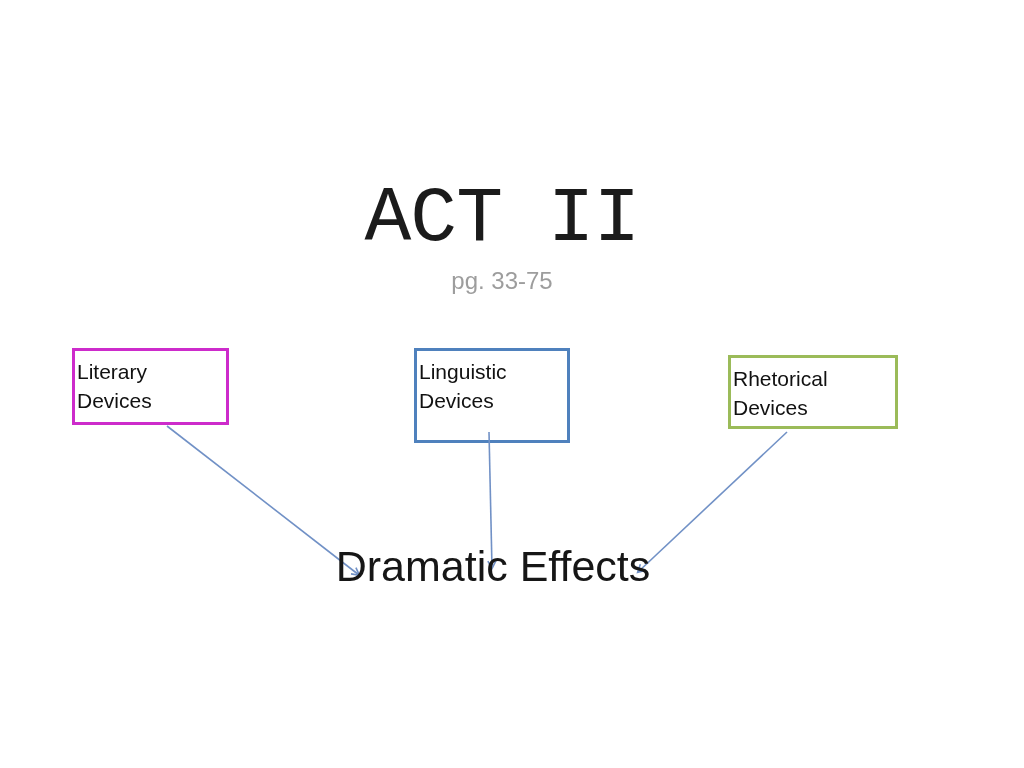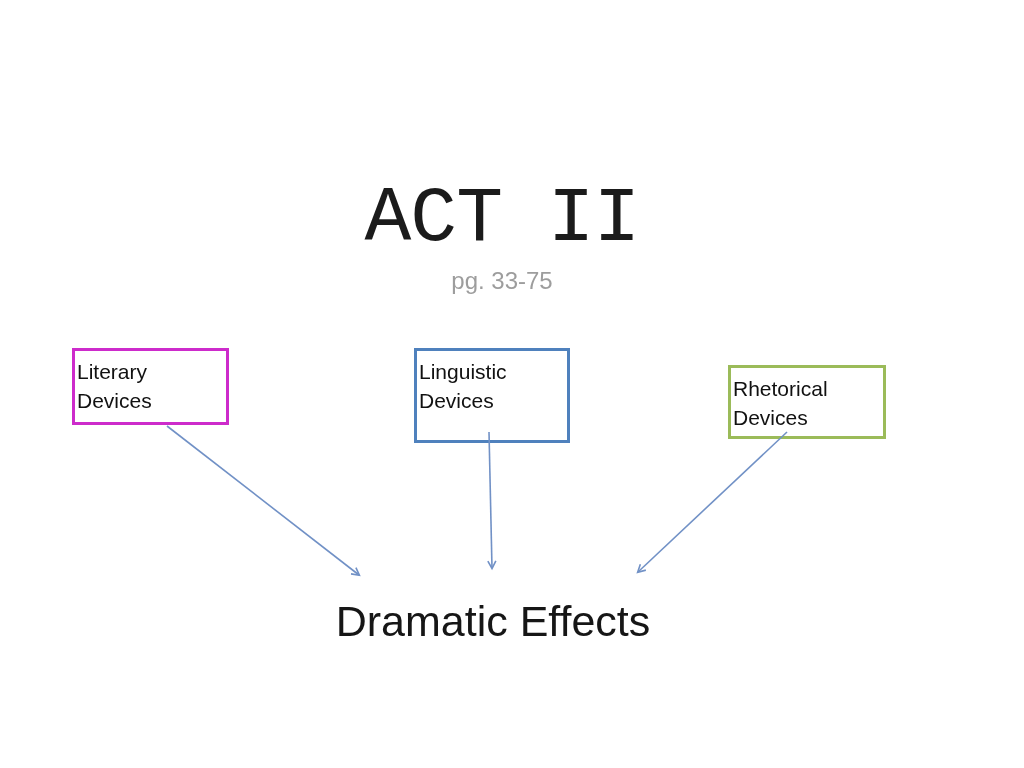--- a/index.html
+++ b/index.html
@@ -45,42 +45,42 @@
     border: 3px solid #000;
     background: #ffffff;
     padding: 6px 0 0 2px;
     font-size: 21px;
     line-height: 29px;
     color: #111111;
   }
   .device-box .line { display: block; }
   .box-literary   { left: 72px;  top: 348px; width: 157px; height: 77px; }
   .box-linguistic { left: 414px; top: 348px; width: 156px; height: 95px; }
-  .box-rhetorical { left: 728px; top: 365px; width: 158px; height: 74px; }
+  .box-rhetorical { left: 728px; top: 355px; width: 170px; height: 74px; }
   .arrows {
     position: absolute;
     left: 0;
     top: 0;
     width: 1024px;
     height: 768px;
     pointer-events: none;
   }
   .arrows line {
     stroke: #7191c6;
     stroke-width: 1.6;
     fill: none;
   }
   .arrowhead-path {
     stroke: #7191c6;
     stroke-width: 1.6;
     fill: none;
   }
   .target-text {
     position: absolute;
-    top: 595px;
+    top: 540px;
     left: 493px;
     transform: translateX(-50%);
     font-size: 43px;
     line-height: 52px;
     color: #161616;
     font-weight: 400;
     white-space: pre;
   }
 </style>
 </head>

